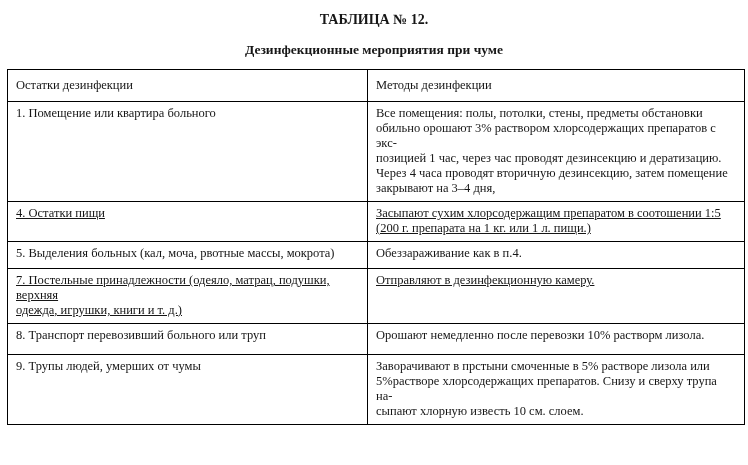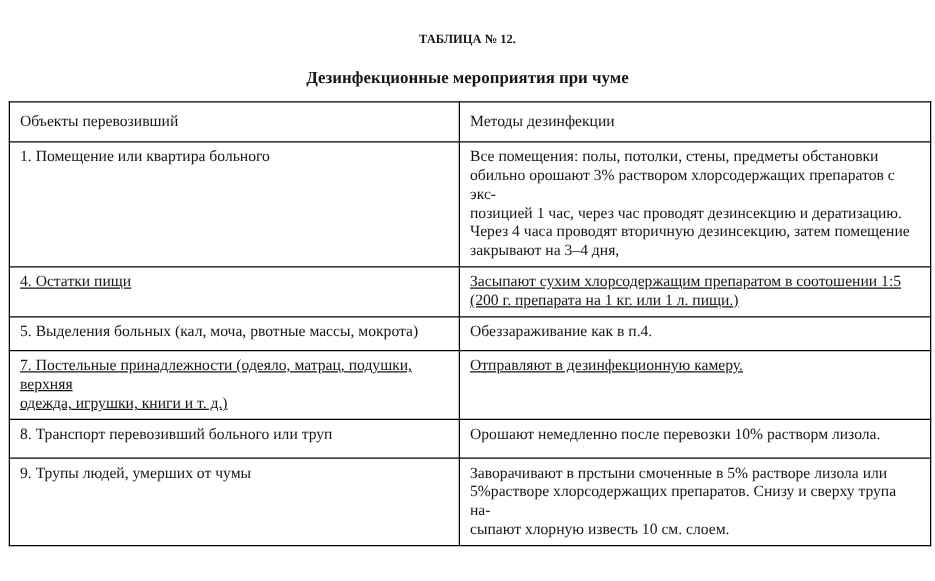--- a/index.html
+++ b/index.html
@@ -11,23 +11,23 @@
     width: 748px;
     height: 465px;
     overflow: hidden;
     font-family: "Liberation Serif", serif;
     color: #161616;
     -webkit-font-smoothing: antialiased;
   }
   .page-title {
     text-align: center;
     font-weight: bold;
-    font-size: 10px;
+    font-size: 14px;
     line-height: 14px;
-    padding-top: 25px;
+    padding-top: 13px;
   }
   .page-subtitle {
     text-align: center;
     font-weight: bold;
     font-size: 13.5px;
     line-height: 14px;
     margin-top: 16px;
   }
   table.disinfection-table {
     border-collapse: collapse;
@@ -64,21 +64,21 @@
 <div class="page-title">ТАБЛИЦА № 12.</div>
 <div class="page-subtitle">Дезинфекционные мероприятия при чуме</div>
 
 <table class="disinfection-table">
   <colgroup>
     <col class="col-objects">
     <col class="col-methods">
   </colgroup>
   <tbody>
     <tr class="header-row h32">
-      <td>Объекты перевозивший</td>
+      <td>Остатки дезинфекции</td>
       <td>Методы дезинфекции</td>
     </tr>
     <tr class="h86">
       <td>1. Помещение или квартира больного</td>
       <td>Все помещения: полы, потолки, стены, предметы обстановки
 обильно орошают 3% раствором хлорсодержащих препаратов с экс-
 позицией 1 час, через час проводят дезинсекцию и дератизацию.
 Через 4 часа проводят вторичную дезинсекцию, затем помещение
 закрывают на 3–4 дня,</td>
     </tr>

